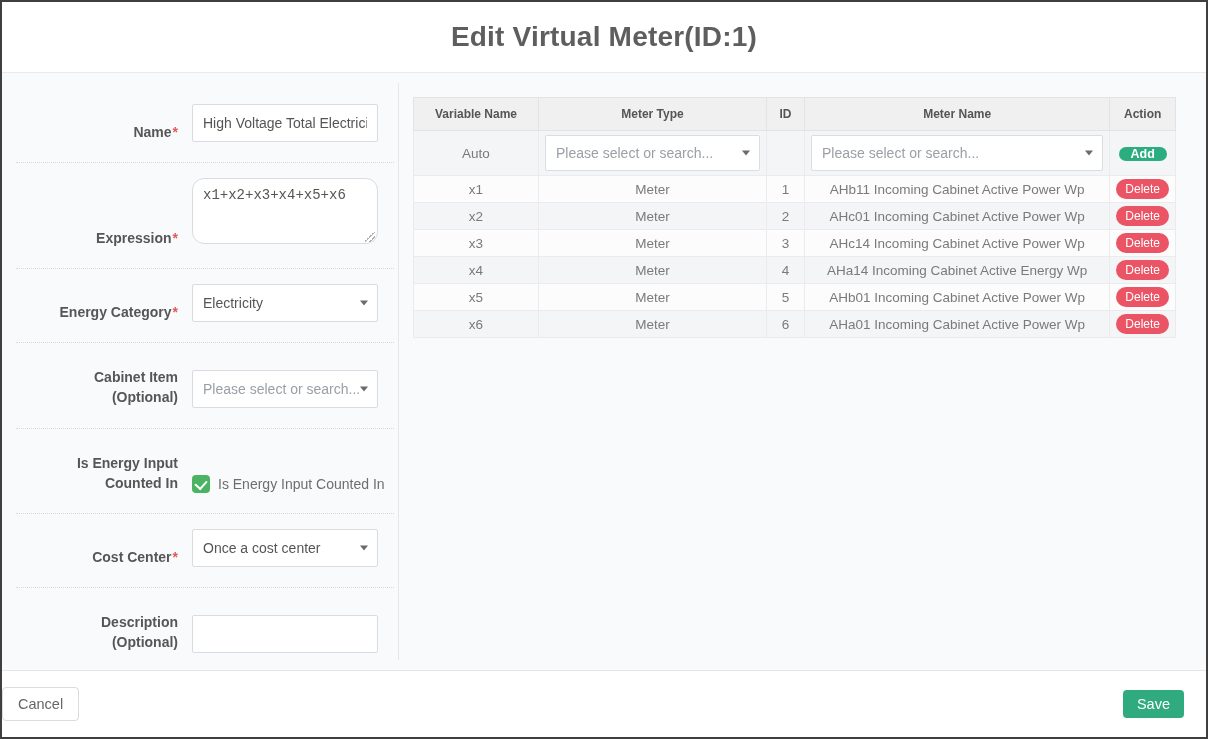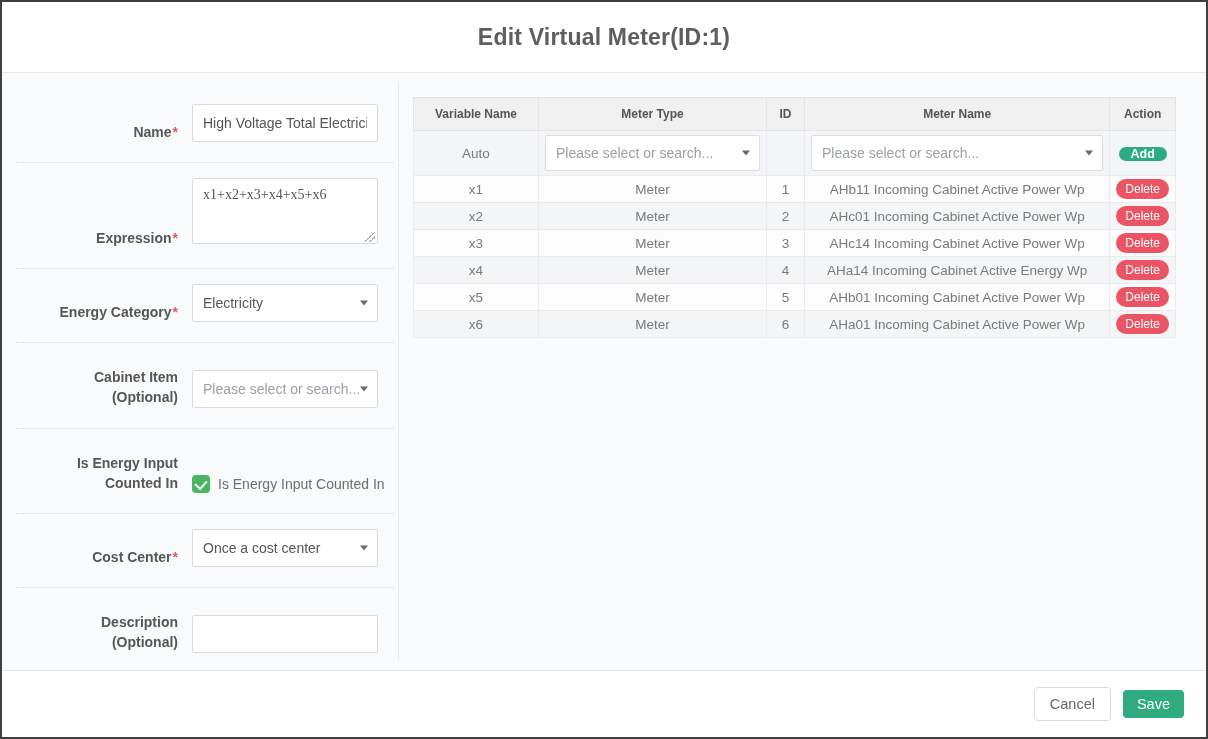--- a/index.html
+++ b/index.html
@@ -12,21 +12,21 @@
     background: #fff;
     display: flex; flex-direction: column;
   }
 
   
   .modal-header {
     height: 70px; flex: 0 0 70px;
     display: flex; align-items: center; justify-content: center;
     background: #fff;
   }
-  .modal-title { font-size: 23px; font-weight: bold; color: #5e5e5e; letter-spacing: .2px; }
+  .modal-title { font-size: 28px; font-weight: bold; color: #5e5e5e; letter-spacing: .2px; }
 
   
   .modal-body {
     flex: 1 1 auto;
     background: #f9fafb;
     border-top: 1px solid #eaeaea;
     border-bottom: 1px solid #e6e6e6;
     display: flex;
     overflow: hidden;
   }
@@ -48,25 +48,25 @@
     width: 186px; height: 38px;
     border: 1px solid #d8dbe0; border-radius: 2px;
     background: #fff; color: #555;
     font-size: 14px; padding: 0 10px;
     font-family: "Liberation Sans", "DejaVu Sans", sans-serif;
     outline: none;
   }
   .textarea-wrap { position: relative; width: 186px; }
   .text-area {
     width: 186px; height: 66px;
-    border: 1px solid #d8dbe0; border-radius: 2px;
+    border: 1px solid #d8dbe0; border-radius: 12px;
     background: #fff; color: #555;
     font-size: 14px; padding: 8px 10px;
     resize: none; outline: none;
-    font-family: Liberation Serif, serif;
+    font-family: Liberation Mono, monospace;
   }
   .resize-grip {
     position: absolute; right: 3px; bottom: 6px; width: 10px; height: 10px;
     background:
       linear-gradient(135deg, transparent 45%, #b0b0b0 45%, #b0b0b0 53%, transparent 53%,
                       transparent 70%, #b0b0b0 70%, #b0b0b0 78%, transparent 78%);
   }
 
   .fake-select {
     width: 186px; height: 38px;
@@ -135,22 +135,22 @@
     border: none; color: #fff; cursor: pointer;
     border-radius: 12px; font-family: inherit;
   }
   .add-btn { background: #2cad80; font-size: 12.5px; padding: 0 12px; font-weight: bold;}
   .delete-btn { background: #ea5464; font-size: 12px; padding: 3px 9px; }
 
   
   .modal-footer {
     height: 66px; flex: 0 0 66px;
     background: #fff;
-    display: flex; align-items: center; justify-content: flex-end;
-    padding-right: 22px; gap: 12px; margin-left: 15px;
+    display: flex; align-items: center; justify-content: space-between;
+    padding-right: 22px; gap: 12px;
   }
   .cancel-btn {
     background: #fff; border: 1px solid #dcdcdc; border-radius: 4px;
     color: #666; font-size: 14.5px; padding: 8px 15px; cursor: pointer;
     font-family: inherit;
   }
   .save-btn {
     background: #2fab7f; border: none; border-radius: 4px;
     color: #fff; font-size: 14.5px; padding: 6px 14px; cursor: pointer;
     font-family: inherit;

